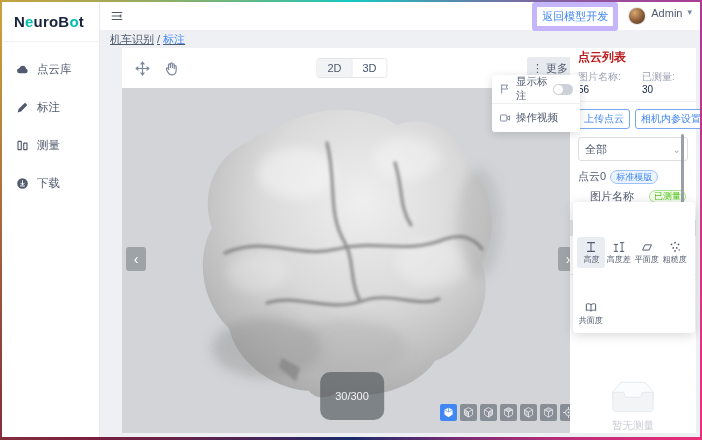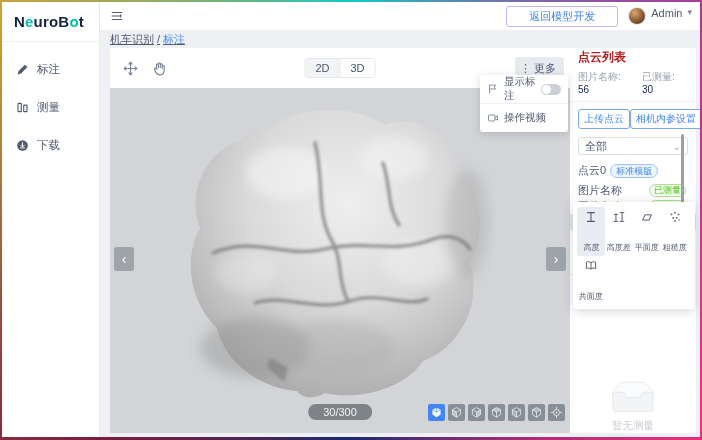--- a/index.html
+++ b/index.html
@@ -13,84 +13,84 @@
   .logo { height:40px; display:flex; align-items:center; padding-left:12px; font-size:15px; font-weight:800; color:#17233d; letter-spacing:.2px; border-bottom:1px solid #f0f1f3; }
   .logo .accent { color:#00bfae; }
   .nav { padding-top:8px; }
   .nav-item { height:38px; display:flex; align-items:center; gap:8px; padding-left:14px; color:#515a6e; font-size:11.5px; cursor:pointer; }
   .nav-item svg { width:13px; height:13px; flex:none; }
 
   
   .main { flex:1; display:flex; flex-direction:column; position:relative; }
   .topbar { height:28px; background:#fff; display:flex; align-items:center; padding:0 8px 0 10px; }
   .topbar-right { margin-left:auto; display:flex; align-items:center; gap:10px; }
-  .back-btn { border:1px solid #c4b5fd; color:#4086f4; background:#fff; border-radius:3px; font-size:11px; padding:2px 22px; cursor:pointer; font-family:inherit; }
+  .back-btn { border:5px solid #c4b5fd; color:#4086f4; background:#fff; border-radius:3px; font-size:11px; padding:2px 5px; cursor:pointer; font-family:inherit; }
   .user { display:flex; align-items:flex-start; gap:5px; font-size:11px; color:#515a6e; cursor:pointer; }
   .avatar { width:18px; height:18px; border-radius:50%; background:radial-gradient(circle at 35% 30%, #d9a771 0%, #8a5a35 55%, #4a2f1c 100%); border:1px solid #e3e6ea; }
   .breadcrumb { height:18px; display:flex; align-items:center; gap:3px; padding-left:10px; font-size:11px; color:#515a6e;text-decoration:underline; }
   .breadcrumb .current { color:#4086f4; }
 
   .workspace { position:relative; flex:1; }
 
   
-  .canvas-card { position:absolute; left:10px; top:0; width:460px; height:385px; background:#fff; }
+  .canvas-card { position:absolute; left:22px; top:0; width:460px; height:385px; background:#fff; }
   .canvas-toolbar { height:40px; display:flex; align-items:center; padding:0 6px 0 12px; position:relative; }
   .tool-icon { width:17px; height:17px; color:#7a8599; margin-right:12px; cursor:pointer; }
   .seg { position:absolute; left:50%; transform:translateX(-50%); display:flex; border:1px solid #e3e6ea; border-radius:3px; overflow:hidden; font-size:11px; }
   .seg > div { padding:3px 10px; cursor:pointer; }
   .seg .off { background:#f1f3f5; color:#51596b; }
   .seg .on { background:#fff; color:#41536e; border-left:1px solid #e3e6ea; }
   .toolbar-right { margin-left:auto; display:flex; align-items:center; gap:6px; }
   .save-btn { background:#4086f4; color:#fff; border:none; border-radius:3px; font-size:11px; padding:4px 9px; cursor:pointer; font-family:inherit; }
   .more-btn { background:#e7eaee; color:#515a6e; border:none; border-radius:3px; font-size:11px; padding:4px 8px 4px 5px; cursor:pointer; display:flex; align-items:center; gap:3px; font-family:inherit; }
 
   .canvas { position:relative; height:345px; background:#d2d4d7; overflow:hidden; }
   .tooth-svg { position:absolute; left:55px; top:15px; }
   .nav-arrow { position:absolute; top:159px; width:20px; height:24px; background:rgba(145,150,156,.8); border-radius:3px; color:#fff; font-size:14px; display:flex; align-items:center; justify-content:center; cursor:pointer; }
   .nav-arrow.left { left:4px; } .nav-arrow.right { right:4px; }
-  .page-pill { position:absolute; left:50%; transform:translateX(-50%); bottom:13px; background:rgba(75,80,86,.62); color:#f2f3f5; font-size:11px; padding:2px 15px; border-radius:10px; }
+  .page-pill { position:absolute; left:50%; transform:translateX(-50%); bottom:13px; background:rgba(75,80,86,.62); color:#f2f3f5; font-size:11px; padding:18px 15px; border-radius:10px; }
   .view-btns { position:absolute; right:5px; bottom:12px; display:flex; gap:3px; }
   .view-btn { width:17px; height:17px; border-radius:2px; background:#888e96; display:flex; align-items:center; justify-content:center; cursor:pointer; }
   .view-btn.sel { background:#4086f4; }
   .view-btn svg { width:13px; height:13px; }
 
   
   .more-menu { position:absolute; right:2px; top:27px; width:88px; background:#fff; border-radius:3px; box-shadow:0 2px 10px rgba(0,0,0,.14); z-index:5; padding:3px 0; }
   .menu-row { height:22px; display:flex; align-items:center; gap:5px; padding:0 7px; font-size:10.5px; color:#515a6e; cursor:pointer; }
   .menu-row.hl { background:#f3f5f7; }
   .menu-row svg { width:12px; height:12px; flex:none; color:#7a8599; }
   .menu-sep { border-top:1px solid #eef0f2; margin:3px 0; }
   .toggle { width:20px; height:11px; border-radius:6px; background:#cdd0d6; position:relative; margin-left:auto; flex:none; cursor:pointer; }
   .toggle::after { content:""; position:absolute; left:1px; top:1px; width:9px; height:9px; border-radius:50%; background:#fff; }
 
   
   .right-panel { position:absolute; left:470px; top:0; width:126px; height:385px; background:#fff; font-size:11px; color:#515a6e; }
   .rp-title { font-size:12px; font-weight:bold; color:#b91c1c; padding:1px 8px 2px; }
   .rp-stats { display:flex; gap:8px; padding:2px 8px 6px; border-bottom:1px solid #f0f1f3; font-size:10px; }
   .rp-stats .lbl { color:#9aa2b1; } .rp-stats .val { color:#17233d; }
-  .rp-btns { display:flex; padding:7px 8px 5px; }
+  .rp-btns { display:flex; gap:5px; padding:7px 8px 5px; }
   .rp-btn { border:1px solid #7aa8f0; color:#4086f4; background:#fff; border-radius:3px; font-size:10px; padding:2px 5px; cursor:pointer; white-space:nowrap; font-family:inherit; }
-  .rp-select { margin:3px 8px 6px; border:1px solid #dcdee2; border-radius:3px; height:18px; display:flex; align-items:center; justify-content:space-between; padding:0 6px; cursor:pointer; color:#515a6e; }
+  .rp-select { margin:3px 8px 6px; border:1px solid #dcdee2; border-radius:3px; height:24px; display:flex; align-items:center; justify-content:space-between; padding:0 6px; cursor:pointer; color:#515a6e; }
   .rp-select .arr { color:#aab0ba; font-size:10px; }
   .group-row { display:flex; align-items:center; gap:4px; padding:2px 8px 4px; }
   .tag-blue { border:1px solid #9cc3f9; background:#ecf4ff; color:#4086f4; font-size:9px; padding:0 5px; border-radius:7px; line-height:12px; }
-  .list-row { height:16px; display:flex; align-items:center; padding:0 10px 0 8px; cursor:pointer; }
+  .list-row { height:16px; display:flex; align-items:center; padding:0 10px 0 20px; cursor:pointer; }
   .list-row .nm { flex:1; }
   .list-row.sel { background:#e3e6ea; }
   .list-row.sel .nm { color:#4086f4; }
   .tag-green { border:1px solid #a9e08f; background:#f4fcee; color:#52c41a; font-size:9px; padding:0 4px; border-radius:7px; line-height:11px; }
   .tag-gray { border:1px solid #dadde2; background:#fafafa; color:#aab0ba; font-size:9px; padding:0 4px; border-radius:7px; line-height:11px; }
   .row-close { color:#9aa2b1; margin-right:4px; font-size:11px; cursor:pointer; }
   .row-action { color:#4086f4; cursor:pointer; }
   .list-scrollbar { position:absolute; right:12px; top:86px; width:3px; height:76px; background:#9aa0a8; border-radius:2px; }
 
   
   .tools-popup { position:absolute; left:3px; top:154px; width:122px; background:#fff; border-radius:4px; box-shadow:0 2px 12px rgba(0,0,0,.16); z-index:6; padding:5px 4px 4px; }
   .tools-grid { display:flex; flex-wrap:wrap; }
-  .tool-item { width:28px; padding:3px 0 2px; border-radius:3px; display:flex; flex-direction:column; align-items:center; gap:18px; cursor:pointer; margin-right:0; }
+  .tool-item { width:28px; padding:3px 0 2px; border-radius:3px; display:flex; flex-direction:column; align-items:center; gap:0; cursor:pointer; margin-right:0;margin-top:30px; }
   .tool-item svg { width:14px; height:14px; color:#515a6e; }
   .tool-item .tl { font-size:8.5px; color:#515a6e; white-space:nowrap; transform:scale(.95); }
   .tool-item.sel { background:#e9ecf0; }
 
   .rp-divider { position:absolute; left:0; right:0; top:226px; border-top:1px solid #ebedf0; }
   .measure-head { position:absolute; left:0; right:0; top:231px; display:flex; align-items:center; padding:0 8px; }
   .measure-title { font-size:12px; font-weight:bold; color:#17233d; }
   .add-btn { margin-left:auto; width:16px; height:16px; background:#f2f3f5; border:1px solid #e3e6ea; border-radius:3px; color:#7a8599; font-size:12px; line-height:13px; text-align:center; cursor:pointer; }
   .empty { position:absolute; left:0; right:0; top:332px; display:flex; flex-direction:column; align-items:center; gap:3px; }
   .empty-text { font-size:10.5px; color:#c8ccd2; }
@@ -103,20 +103,26 @@
 
     <aside class="sidebar">
       <div class="logo">
           <span>N</span>
           <span class="accent">e</span>
           <span>uroB</span>
           <span class="accent">o</span>
           <span>t</span>
         </div>
       <nav class="nav">
+        <div class="nav-item">
+          <svg viewBox="0 0 16 16" fill="currentColor">
+              <path d="M4.5 12.5a3 3 0 0 1-.4-6A4.2 4.2 0 0 1 12.3 7a2.8 2.8 0 0 1-.6 5.5z"></path>
+            </svg>
+          <span>点云库</span>
+        </div>
         <div class="nav-item">
           <svg viewBox="0 0 16 16" fill="currentColor">
               <path d="M2 14l1.2-4.2L11 2l3 3-7.8 7.8L2 14zm9.6-9.6l-1-1"></path>
             </svg>
           <span>标注</span>
         </div>
         <div class="nav-item">
           <svg viewBox="0 0 16 16" fill="none" stroke="currentColor" stroke-width="1.4">
               <rect x="2.5" y="3" width="4" height="10" rx="0.5"></rect>
               <rect x="9.5" y="5" width="4" height="8" rx="0.5"></rect>

